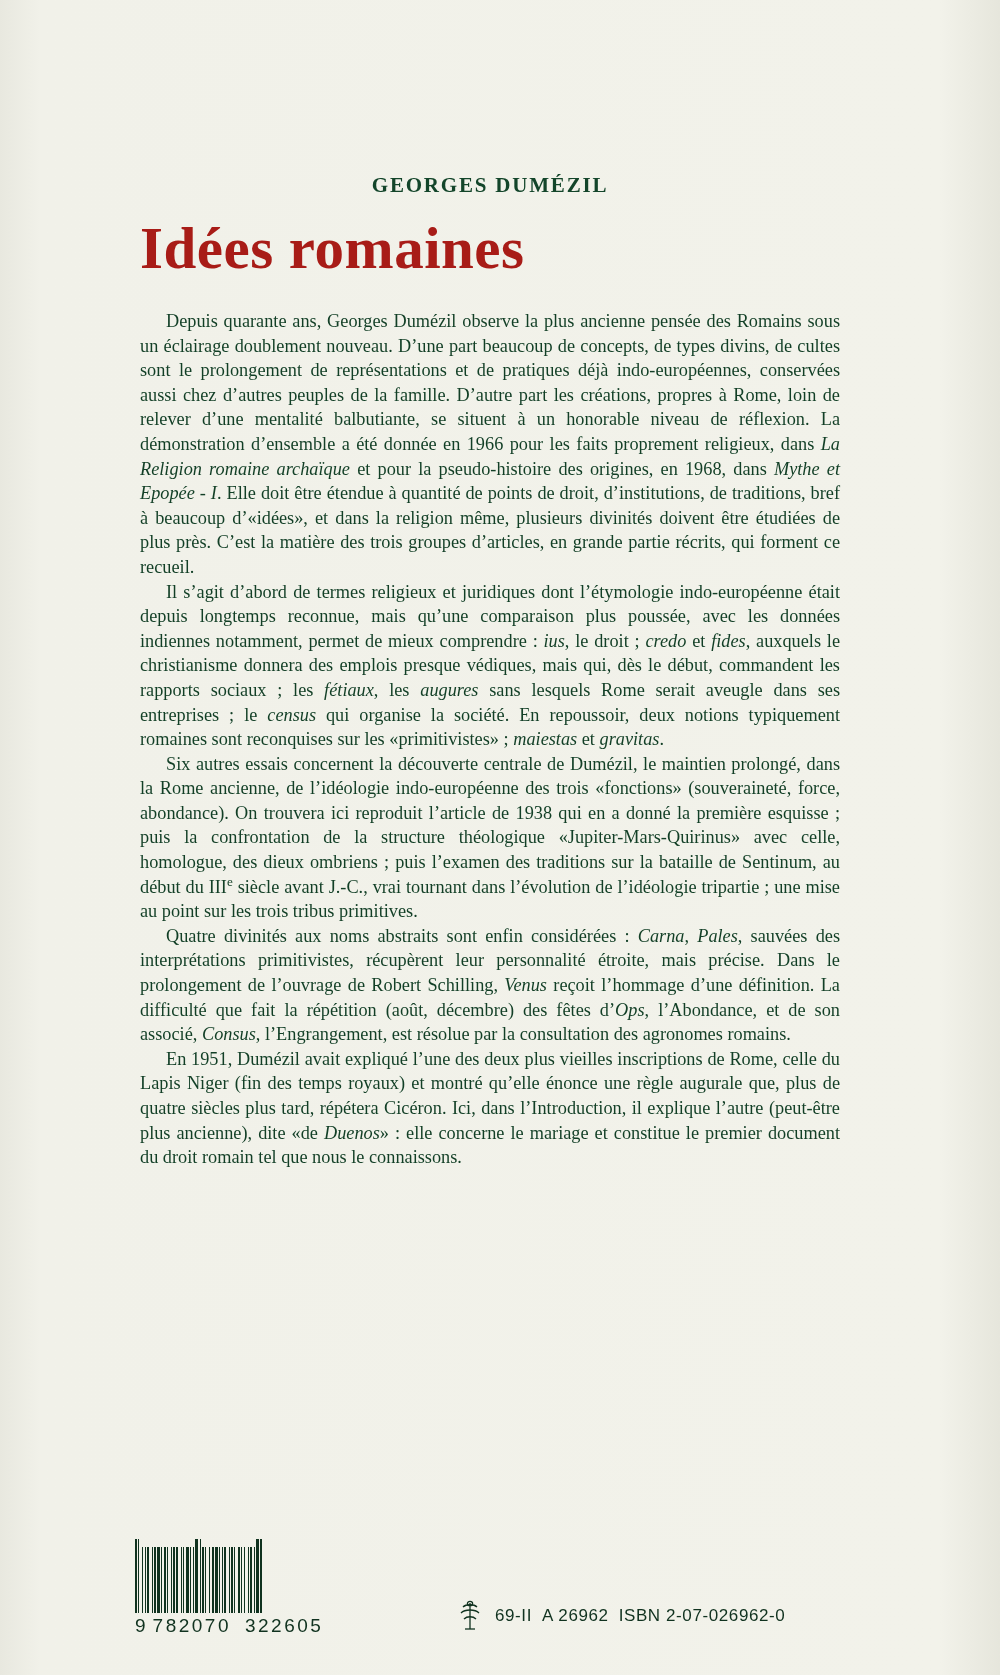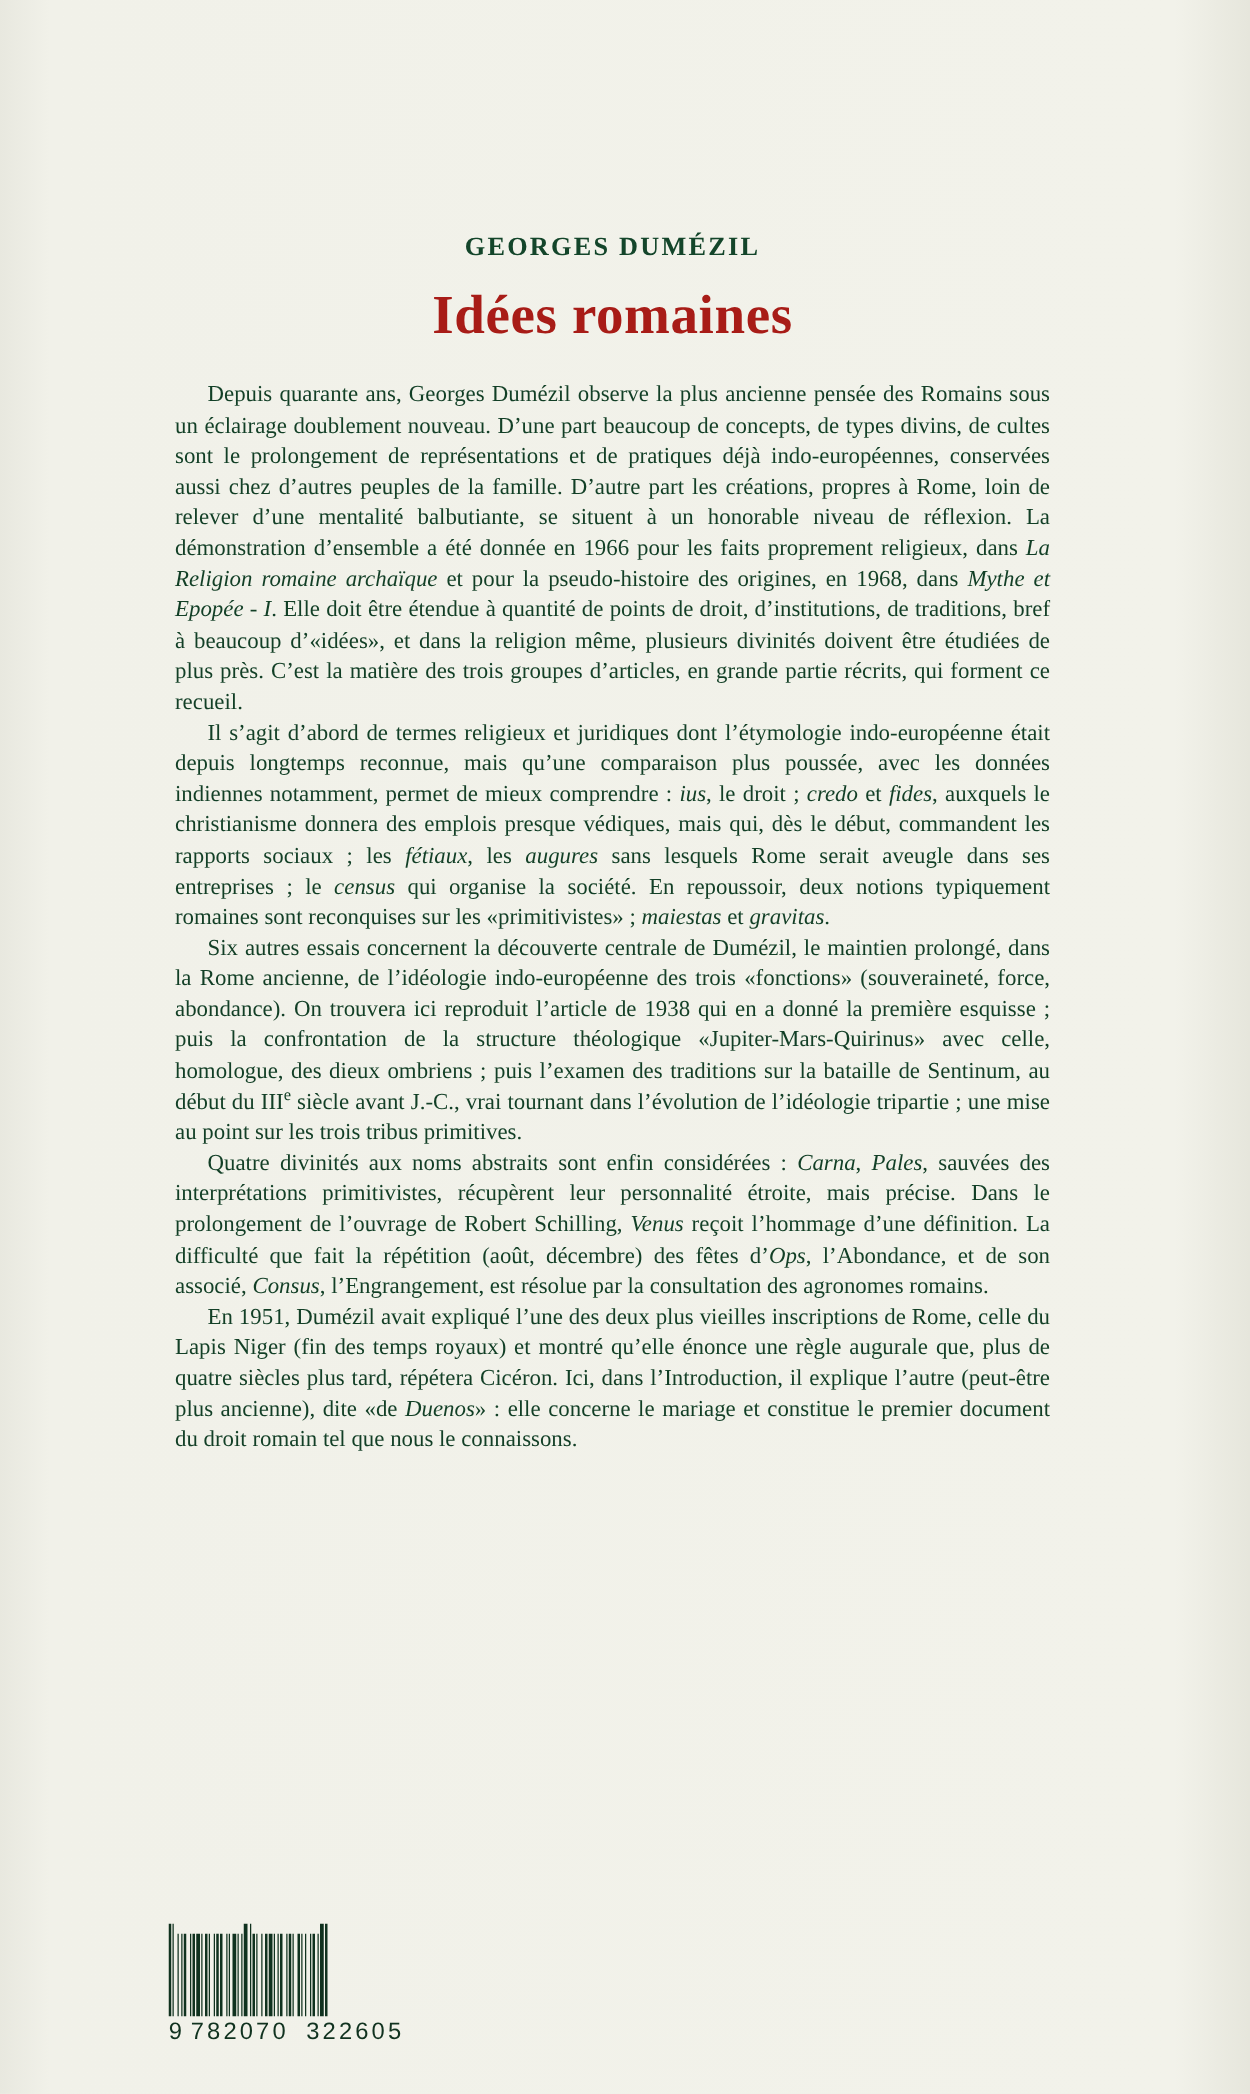--- a/index.html
+++ b/index.html
@@ -16,37 +16,36 @@
     position: relative;
   }
   .page {
     position: absolute;
     inset: 0;
     background: linear-gradient(to right, #e8e8df 0px, #f1f1e9 40px, #f2f2ea 940px, #e6e6dc 1000px);
   }
   .content {
     position: absolute;
     left: 140px;
-    top: 185px;
+    top: 173px;
     width: 700px;
   }
   .author {
     text-align: center;
     font-family: "Liberation Serif", serif;
     font-size: 21px;
     font-weight: bold;
     letter-spacing: 1.8px;
     color: #13452a;
     font-variant: small-caps;
     text-transform: uppercase;
   }
   .title {
-    text-align: center;
     font-family: "Liberation Serif", serif;
-    font-size: 44px;
+    font-size: 59px;
     font-weight: bold;
     color: #a81c17;
     margin-top: 16px;
     letter-spacing: 0.5px;
   }
   .blurb {
     margin-top: 26px;
     font-size: 18.3px;
     line-height: 1.345;
     text-align: justify;
@@ -240,15 +239,32 @@
           <span style="width: 1px; height: 66px; background: transparent;"></span>
         </div>
       <div class="barcode-digits">
         <span class="lead">9</span>
         <span class="grp">782070</span>
         <span class="spacer-wide"></span>
         <span class="grp">322605</span>
       </div>
     </div>
 
+    <div class="imprint">
+      <span class="logo-mark">
+        <svg width="30" height="34" viewBox="0 0 30 34" aria-hidden="true">
+          <g fill="none" stroke="#10321f" stroke-width="1.3">
+            <path d="M15 4 L15 30"></path>
+            <path d="M8 8 C11 5, 19 5, 22 8"></path>
+            <path d="M6 14 C10 10, 20 10, 24 14"></path>
+            <path d="M9 20 C12 17, 18 17, 21 20"></path>
+            <ellipse cx="15" cy="4.5" rx="2.6" ry="2.2"></ellipse>
+            <path d="M10 30 L20 30"></path>
+          </g>
+        </svg>
+      </span>
+      <span class="isbn-text">69-II</span>
+      <span class="isbn-text">A 26962</span>
+      <span class="isbn-text">ISBN 2-07-026962-0</span>
+    </div>
 
   </div>
 </div>
 
 </body></html>

